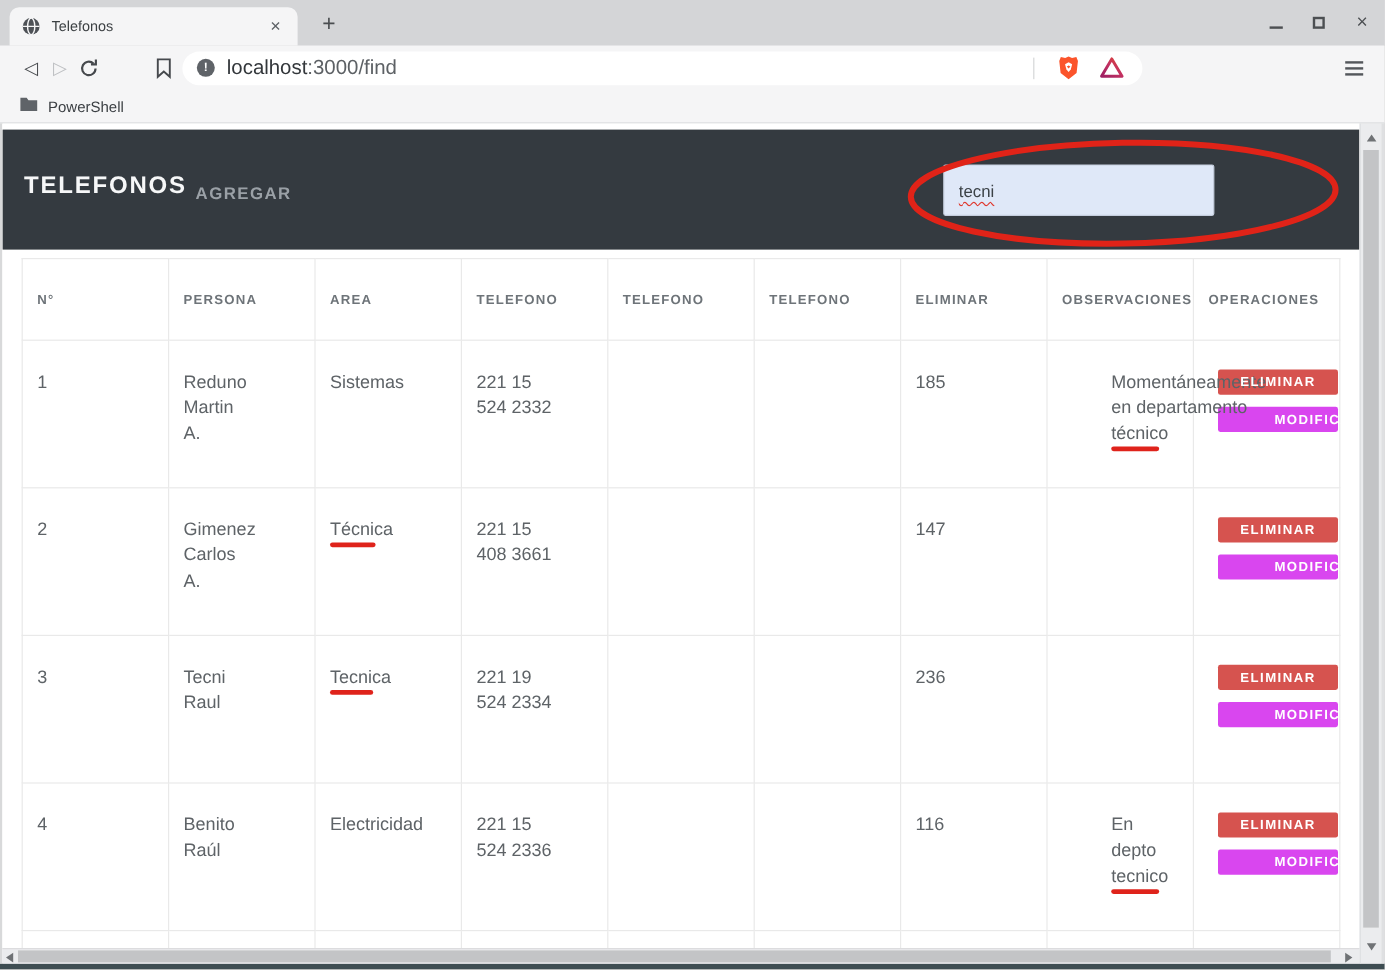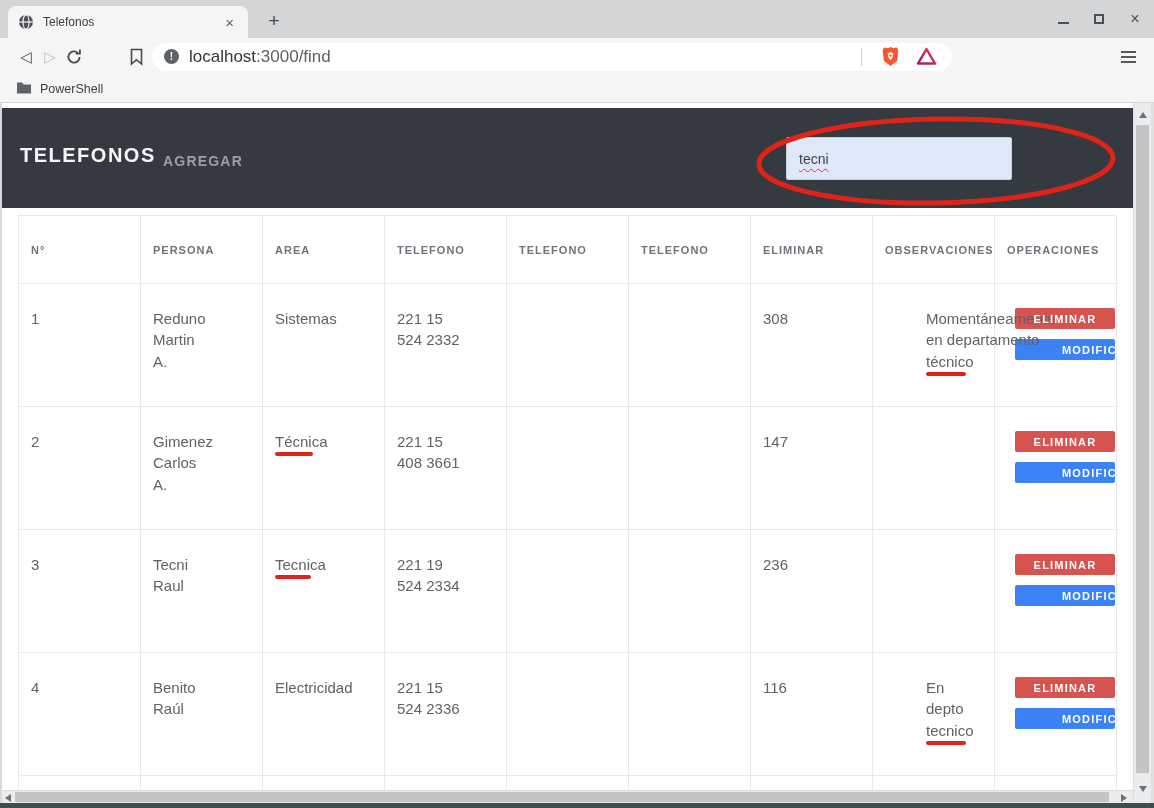--- a/index.html
+++ b/index.html
@@ -85,21 +85,21 @@
   td { height:123px; padding:24px 12px 0 12px; vertical-align:top; font-size:15px; color:#5e6367; line-height:1.42; }
   tr.partial td { height:14px; padding:0; border-bottom:none; }
   .persona { display:inline-block; max-width:58px; }
   .tel { display:inline-block; max-width:72px; }
   .obs { display:inline-block; max-width:140px;margin-left:41px; }
   .hl { position:relative; }
   .hl::after { content:""; position:absolute; left:0; right:-1px; bottom:-6px; height:4px; background:#df231b; border-radius:2px; }
   .rowbtn { display:block; width:100px; height:21px; border:none; border-radius:2px; margin:0 0 10px 8px;
             font-family:inherit; font-size:11px; font-weight:bold; letter-spacing:1.2px; color:#fff; text-align:center; }
   .btn-del { background:#d6534f; }
-  .btn-mod { background:#3b82f6;padding-left:47px; }
+  .btn-mod { background:#d946ef;padding-left:47px; }
 </style>
 </head>
 <body>
 
 <div class="window">
 
   <div class="titlebar">
     <div class="tab">
       <span class="favicon">
         <svg width="16" height="16" viewBox="0 0 16 16">
@@ -215,21 +215,21 @@
               </tr>
             </thead>
           <tbody id="tbody">
               <tr>
                 <td>1</td>
                 <td><span class="persona">Reduno Martin A.</span></td>
                 <td><span>Sistemas</span></td>
                 <td><span class="tel">221 15 524 2332</span></td>
                 <td></td>
                 <td></td>
-                <td>308</td>
+                <td>185</td>
                 <td><span class="obs">Momentáneamente en departamento <span class="hl">técnic</span>o</span></td>
                 <td>
                   <button class="rowbtn btn-del">ELIMINAR</button>
                   <button class="rowbtn btn-mod">MODIFICAR</button>
                 </td>
               </tr>
               <tr>
                 <td>2</td>
                 <td><span class="persona">Gimenez Carlos A.</span></td>
                 <td><span><span class="hl">Técni</span>ca</span></td>

